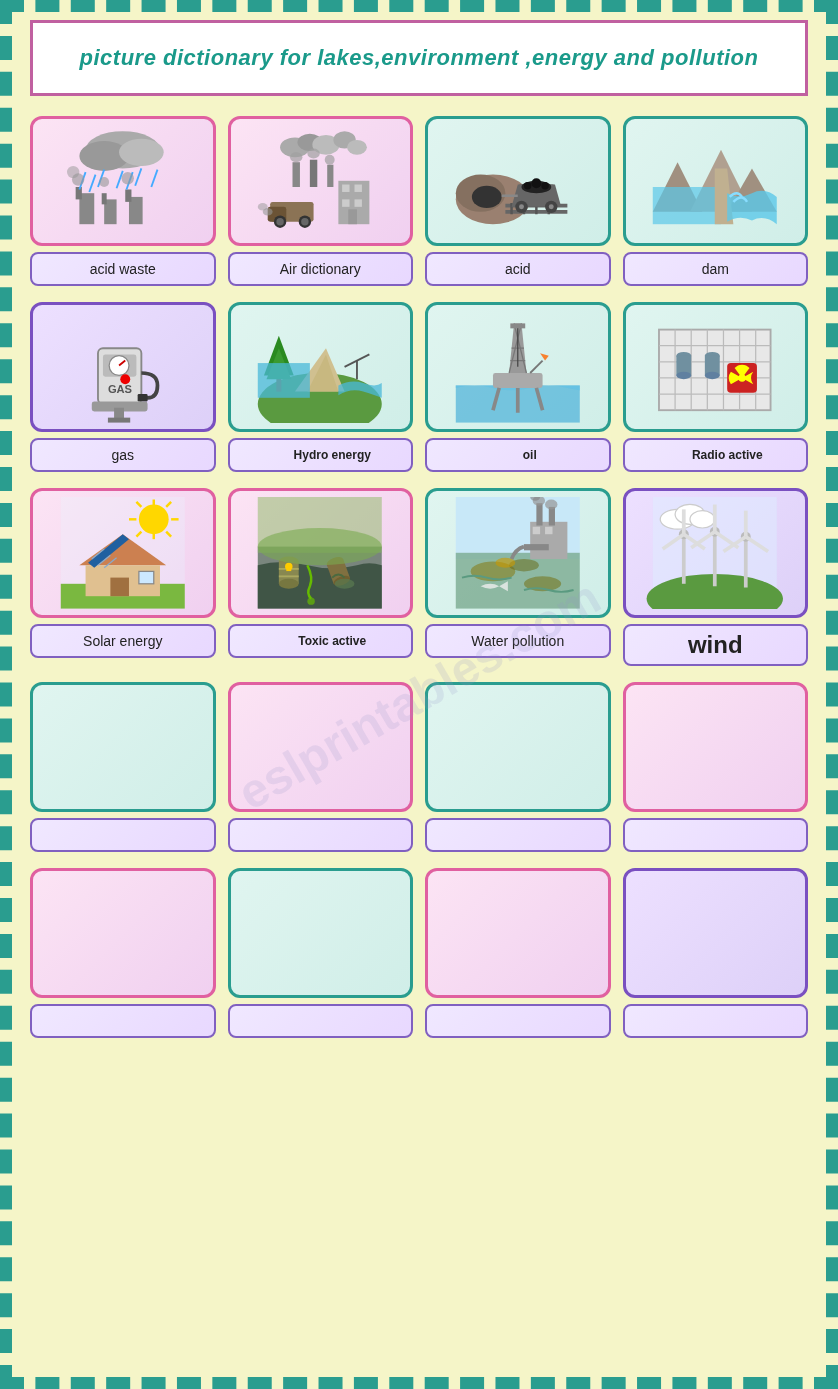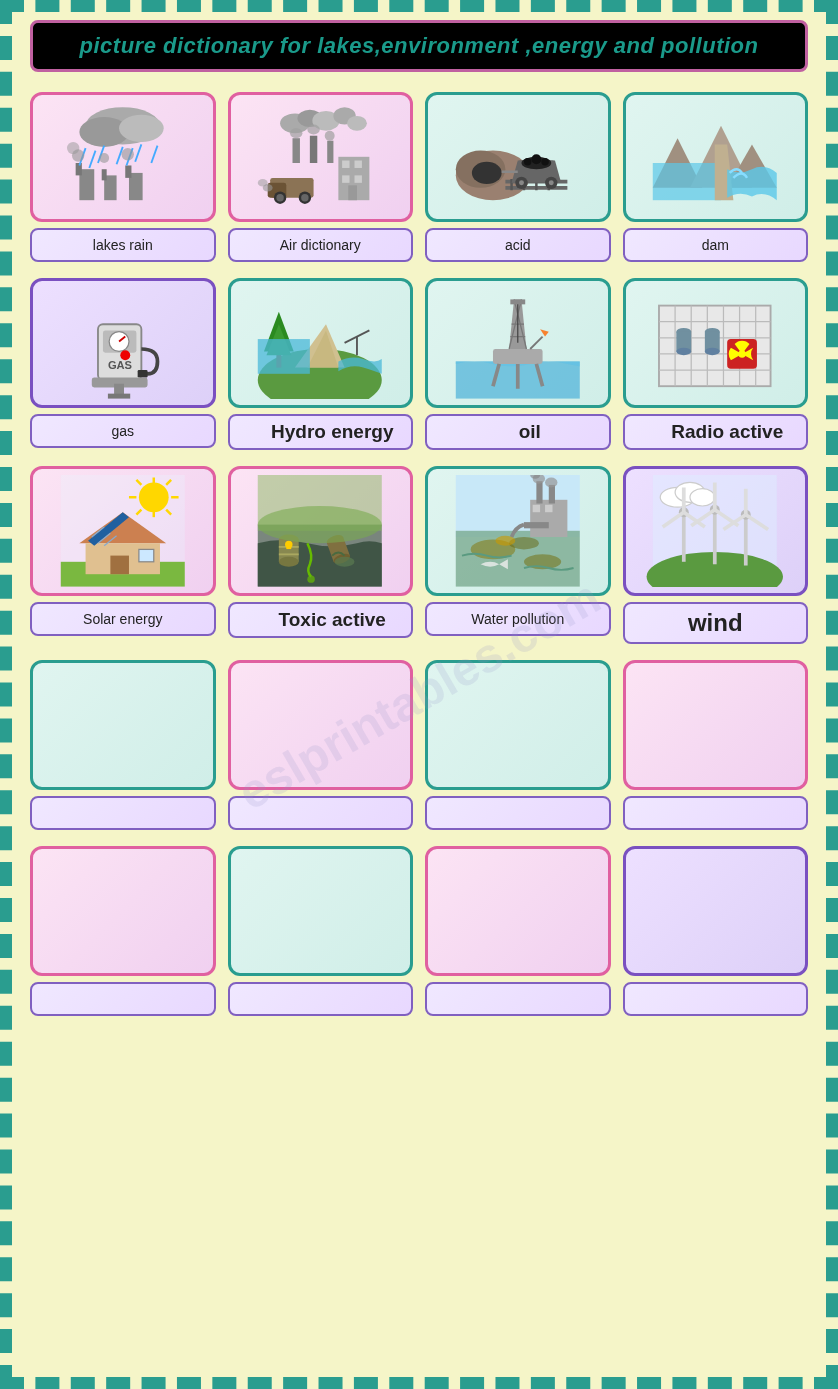--- a/index.html
+++ b/index.html
@@ -17,25 +17,25 @@
       top: 0; left: 0; right: 0; bottom: 0;
       border: 12px dashed #2a9d8f;
       pointer-events: none;
     }
 
     .page-content {
       padding: 20px 30px;
     }
 
     .title-box {
-      background: #000000;
+      background: #ffffff;
       border: 3px solid #c060a0;
-      border-radius: 8px;
+      border-radius: 0;
       text-align: center;
-      padding: 10px 20px;
+      padding: 22px 20px;
       margin-bottom: 20px;
     }
 
     .title-text {
       font-size: 22px;
       font-weight: bold;
       color: #1a9a8a;
       font-style: italic;
       letter-spacing: 0.5px;
     }
@@ -79,21 +79,21 @@
       justify-content: center;
     }
 
     .label-text {
       font-size: 14px;
       color: #222;
     }
 
     .label-text.bold {
       font-weight: bold;
-      font-size: 19px;
+      font-size: 12px;
       margin-left: 24px;
     }
 
     .label-text.large-bold {
       font-weight: bold;
       font-size: 24px;
     }
 
     
     .illus { width: 90%; height: 90%; }
@@ -147,21 +147,21 @@
           <line x1="28" y1="40" x2="23" y2="54" stroke="#4af" stroke-width="1.5"></line>
           <line x1="58" y1="38" x2="53" y2="52" stroke="#4af" stroke-width="1.5"></line>
 
           <ellipse cx="14" cy="44" rx="5" ry="5" fill="rgba(150,150,150,0.6)"></ellipse>
           <ellipse cx="10" cy="38" rx="5" ry="5" fill="rgba(150,150,150,0.5)"></ellipse>
           <ellipse cx="35" cy="46" rx="4" ry="4" fill="rgba(150,150,150,0.6)"></ellipse>
           <ellipse cx="54" cy="43" rx="5" ry="5" fill="rgba(150,150,150,0.6)"></ellipse>
         </svg>
       </div>
       <div class="label-box">
-        <span class="label-text">lakes rain</span>
+        <span class="label-text">acid waste</span>
       </div>
     </div>
 
     <div class="card-wrapper">
       <div class="image-box pink-border">
         <svg viewBox="0 0 100 90" class="illus">
 
           <ellipse cx="30" cy="18" rx="12" ry="8" fill="#aaa"></ellipse>
           <ellipse cx="42" cy="14" rx="10" ry="7" fill="#999"></ellipse>
           <ellipse cx="55" cy="16" rx="11" ry="8" fill="#bbb"></ellipse>

